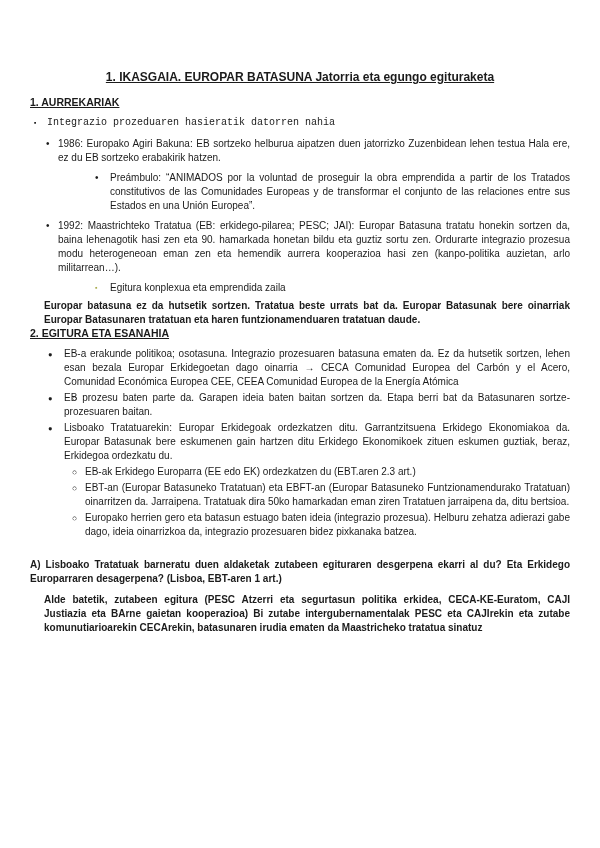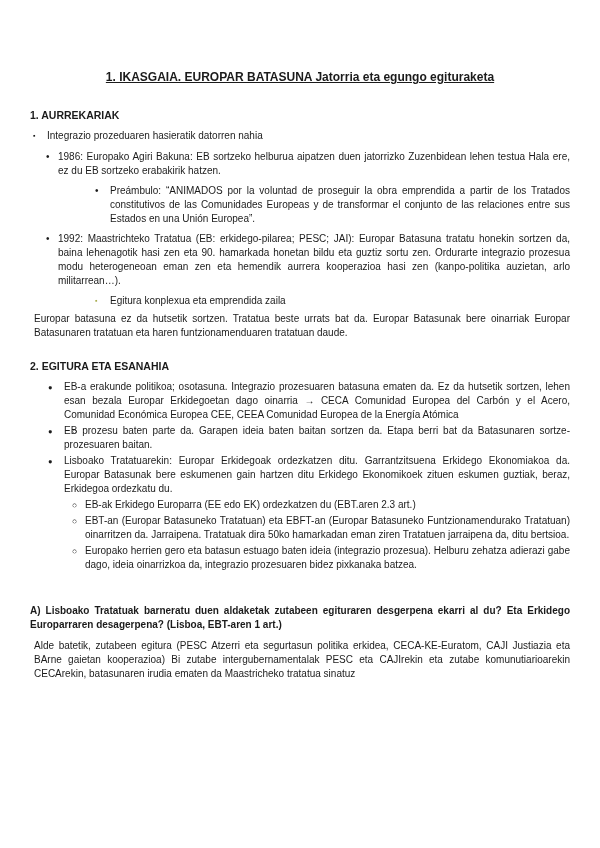--- a/index.html
+++ b/index.html
@@ -10,51 +10,51 @@
     background:#ffffff;
     font-family:"Liberation Sans",sans-serif;
     color:var(--text,#1b1b1b);
     box-sizing:border-box;
     padding:70px 30px 0 30px;
     overflow:hidden;
   }
   .title{
     font-size:12px;font-weight:bold;text-align:center;
     text-decoration:underline;
-    margin:0 0 25px 0;letter-spacing:0;
+    margin:0 0 12px 0;letter-spacing:0;
   }
   .sec-heading{
-    font-size:10.5px;font-weight:bold;
+    font-size:10.5px;font-weight:bold;text-decoration:underline;
     margin:0 0 8px 0;
   }
   .body-txt{font-size:10px;line-height:14px;}
   .row{position:relative;margin:0 0 6px 0;}
   .row .blt{position:absolute;top:0;line-height:14px;}
   .just{text-align:justify;}
   
-  .l1{padding-left:17px;}
+  .l1{padding-left:17px;font-family:Liberation Mono, monospace;}
   .l1 .blt{left:3px;font-size:7px;}
   .l2{padding-left:28px;}
   .l2 .blt{left:16px;font-size:10px;}
   .l3{padding-left:80px;}
   .l3 .blt{left:65px;}
   .l3 .blt.dot{font-size:10px;}
   .l3 .blt.sq{font-size:7px;}
   
   .m1{padding-left:34px;margin-bottom:2px;}
   .m1 .blt{left:18px;font-size:7.5px;top:1px;}
   .m2{padding-left:55px;margin-bottom:2px;}
   .m2 .blt{left:42px;font-size:8.5px;}
   .sq-black{color:#1b1b1b;}
   .sq-gray{color:var(--bullet-gray,#909090);}
   .sq-olive{color:var(--bullet-olive,#a9ad4f);}
   .bold{font-weight:bold;}
-  .para{margin:2px 0 0 4px;}
-  .gap-lg{margin-top:20px;}
-  .a-heading{font-size:10px;line-height:14px;font-weight:bold;margin:32px 0 7px 0;}
+  .para{margin:2px 0 0 14px;font-weight:bold;}
+  .gap-lg{}
+  .a-heading{font-size:10px;line-height:14px;font-weight:bold;margin:19px 0 7px 0;}
   .olive-row{margin-bottom:4px;}
   .tight{margin-bottom:7px;}
 </style>
 </head>
 <body>
 
 <div class="page">
 
   <h1 class="title">1. IKASGAIA. EUROPAR BATASUNA Jatorria eta egungo egituraketa</h1>
 

